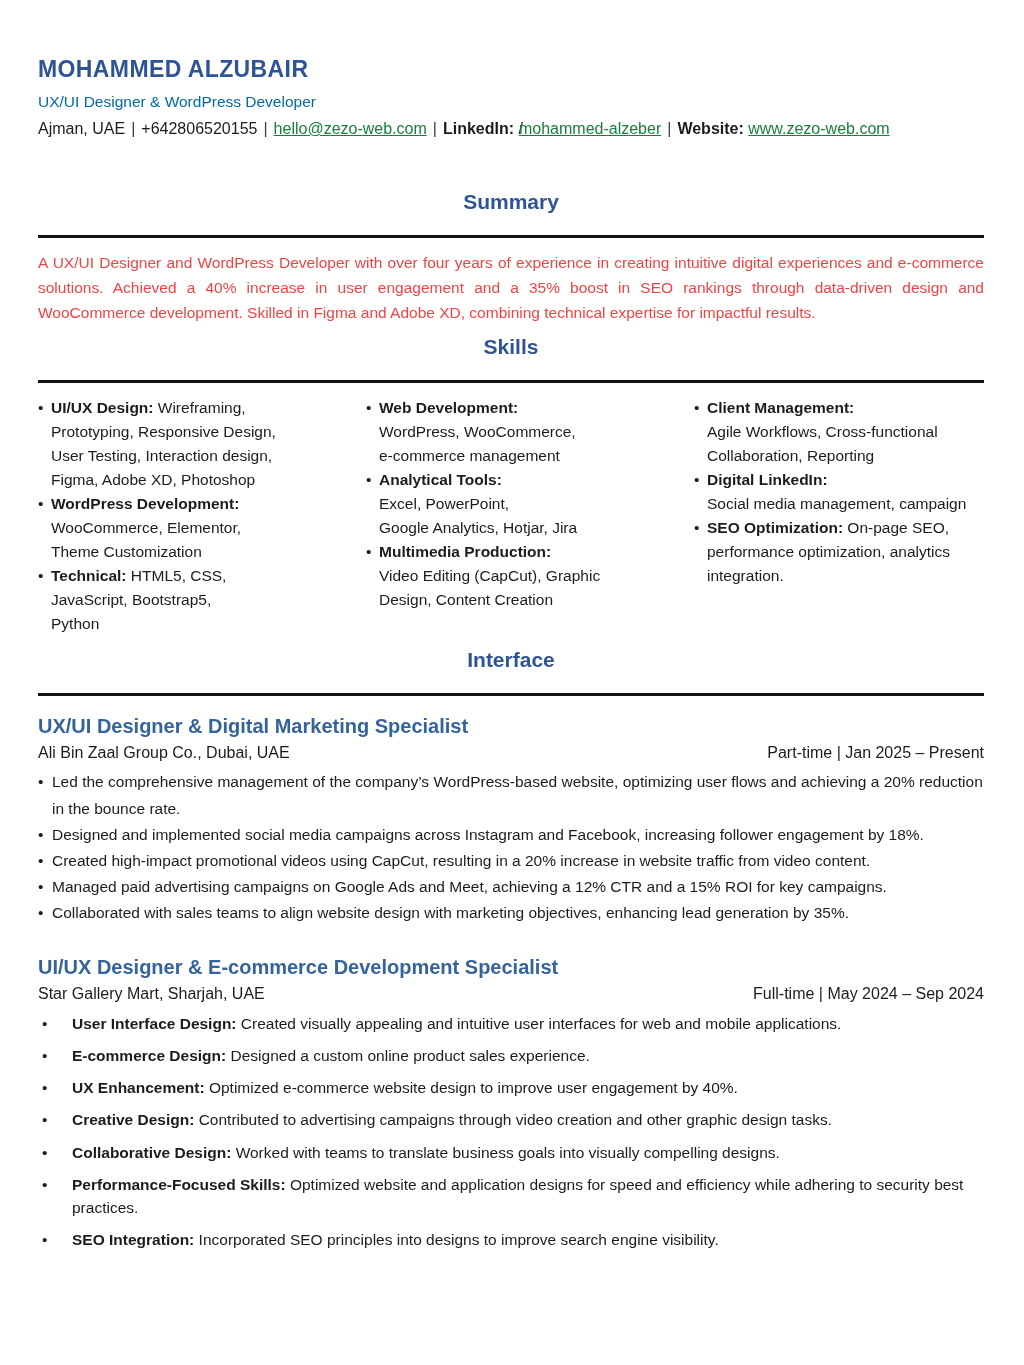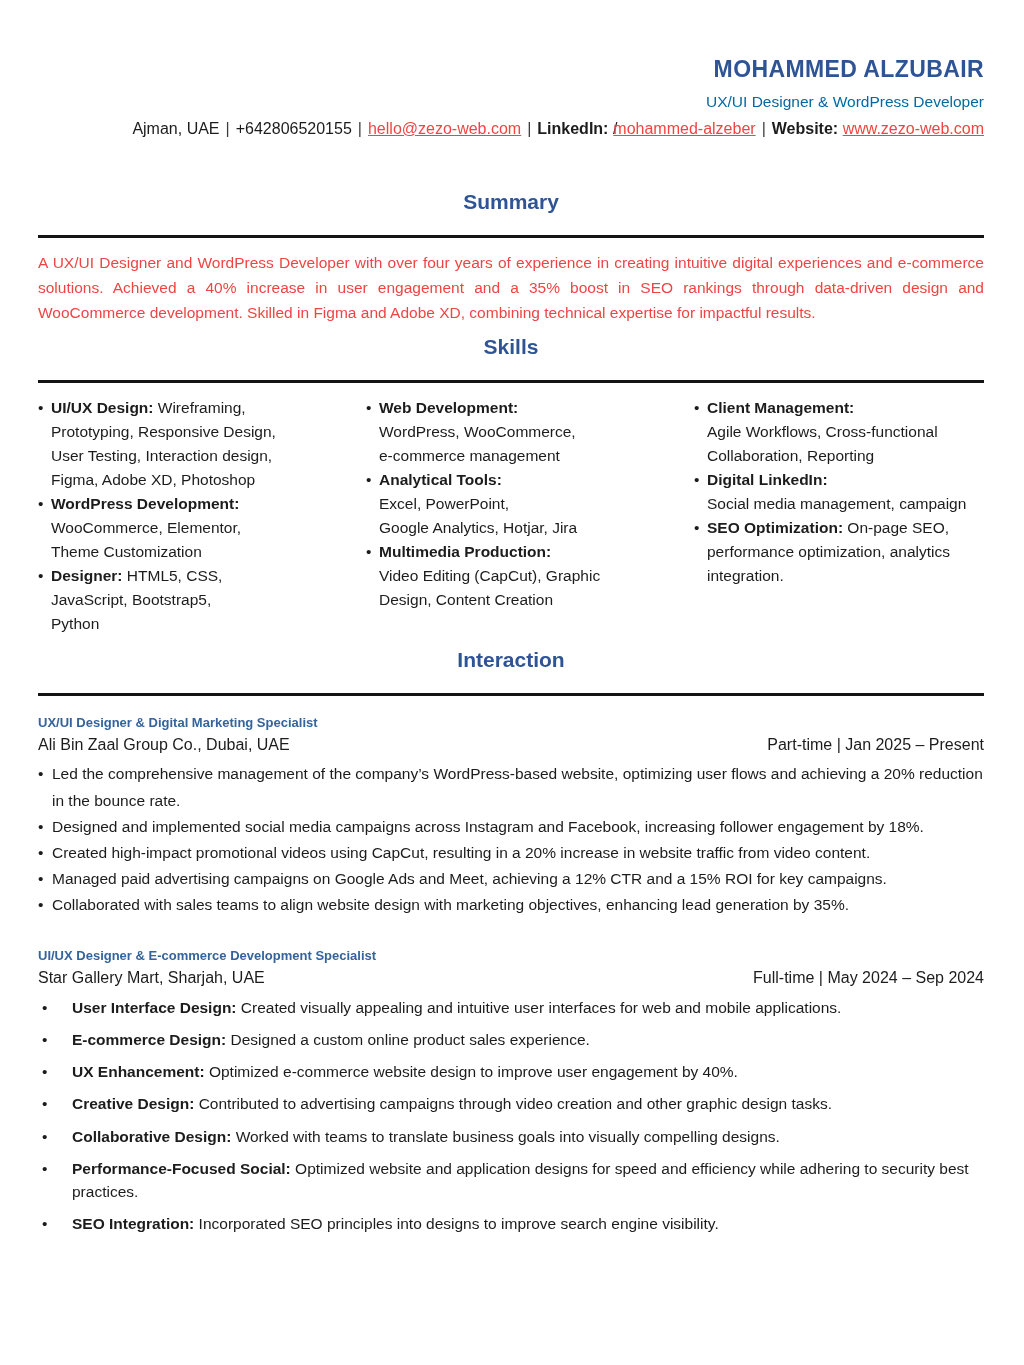--- a/index.html
+++ b/index.html
@@ -5,30 +5,30 @@
   html,body{margin:0;padding:0;}
   body{
     width:1024px;height:1365px;background:#ffffff;overflow:hidden;
     font-family:"Liberation Sans","DejaVu Sans",sans-serif;
     color:#1c1c1c;
     -webkit-font-smoothing:antialiased;
   }
   .page{padding:56px 40px 0 38px;}
 
   
-  .hdr{text-align:right;}
+  .hdr{text-align:left;}
   .name{
     margin:0 0 10px 0;font-size:23px;font-weight:bold;letter-spacing:.4px;
     color:var(--heading,#2F5496);
   }
   .subtitle{font-size:15.5px;color:#0369a1;margin-bottom:9px;}
   .contact{font-size:16px;color:#1c1c1c;}
   .contact .sep{margin:0 6px;color:#3c3c3c;}
   .contact .lbl{font-weight:bold;}
-  a.link{color:#ef4444;text-decoration:underline;cursor:pointer;}
+  a.link{color:#15803d;text-decoration:underline;cursor:pointer;}
 
   
   h2.sec-h{
     margin:0;text-align:center;font-size:21px;font-weight:bold;
     color:#2F5496;
   }
   .sec-sum h2{margin-top:52px;}
   .sec-skills h2{margin-top:10px;}
   .sec-exp h2{margin-top:12px;}
   hr.rule{border:none;border-top:3px solid #141414;margin:21px 0 0 0;}
@@ -47,21 +47,21 @@
   .skill-item{display:flex;}
   .skill-item .marker{flex:0 0 13px;}
   .skill-item .item-body{flex:1;}
   .skill-item .lab{font-weight:bold;}
   .skill-item .tx{white-space:pre-line;}
 
   
   .job{margin-top:19px;}
   .job + .job{margin-top:30px;}
   .job-title{
-    margin:0;font-size:13px;font-weight:bold;color:#35639C;
+    margin:0;font-size:20px;font-weight:bold;color:#35639C;
   }
   .meta-row{
     display:flex;justify-content:space-between;align-items:center;
     margin-top:6px;font-size:16px;
   }
   .job-bullets{margin:7px 0 0 0;padding:0;list-style:none;font-size:15.5px;line-height:1.68;}
   .job-bullets li{display:flex;}
   .job-bullets .marker{flex:0 0 14px;}
   .job-bullets .item-body{flex:1;}
   .job-bullets .lab{font-weight:bold;}
@@ -104,21 +104,21 @@
 Figma, Adobe XD, Photoshop</span></span>
           </div>
           <div class="skill-item">
             <span class="marker">•</span>
             <span class="item-body"><span class="lab">WordPress Development:</span><span class="tx">
 WooCommerce, Elementor,
 Theme Customization</span></span>
           </div>
           <div class="skill-item">
             <span class="marker">•</span>
-            <span class="item-body"><span class="lab">Designer:</span><span class="tx"> HTML5, CSS,
+            <span class="item-body"><span class="lab">Technical:</span><span class="tx"> HTML5, CSS,
 JavaScript, Bootstrap5,
 Python</span></span>
           </div>
         </div>
         <div class="skill-col">
           <div class="skill-item">
             <span class="marker">•</span>
             <span class="item-body"><span class="lab">Web Development:</span><span class="tx">
 WordPress, WooCommerce,
 e-commerce management</span></span>
@@ -152,21 +152,21 @@
             <span class="marker">•</span>
             <span class="item-body"><span class="lab">SEO Optimization:</span><span class="tx"> On-page SEO,
 performance optimization, analytics
 integration.</span></span>
           </div>
         </div>
       </div>
   </section>
 
   <section class="sec-exp">
-    <h2 class="sec-h">Interaction</h2>
+    <h2 class="sec-h">Interface</h2>
     <hr class="rule">
     <div id="jobs">
         <div class="job job-1">
           <h3 class="job-title">UX/UI Designer &amp; Digital Marketing Specialist</h3>
           <div class="meta-row">
             <span class="company">Ali Bin Zaal Group Co., Dubai, UAE</span>
             <span class="dates">Part-time | Jan 2025 – Present</span>
           </div>
           <ul class="job-bullets">
             <li class="b">
@@ -213,21 +213,21 @@
             <li class="b">
               <span class="marker">•</span>
               <span class="item-body"><span class="lab">Creative Design:</span><span class="tx2"> Contributed to advertising campaigns through video creation and other graphic design tasks.</span></span>
             </li>
             <li class="b">
               <span class="marker">•</span>
               <span class="item-body"><span class="lab">Collaborative Design:</span><span class="tx2"> Worked with teams to translate business goals into visually compelling designs.</span></span>
             </li>
             <li class="b">
               <span class="marker">•</span>
-              <span class="item-body"><span class="lab">Performance-Focused Social:</span><span class="tx2"> Optimized website and application designs for speed and efficiency while adhering to security best practices.</span></span>
+              <span class="item-body"><span class="lab">Performance-Focused Skills:</span><span class="tx2"> Optimized website and application designs for speed and efficiency while adhering to security best practices.</span></span>
             </li>
             <li class="b">
               <span class="marker">•</span>
               <span class="item-body"><span class="lab">SEO Integration:</span><span class="tx2"> Incorporated SEO principles into designs to improve search engine visibility.</span></span>
             </li>
           </ul>
         </div>
       </div>
   </section>
 

